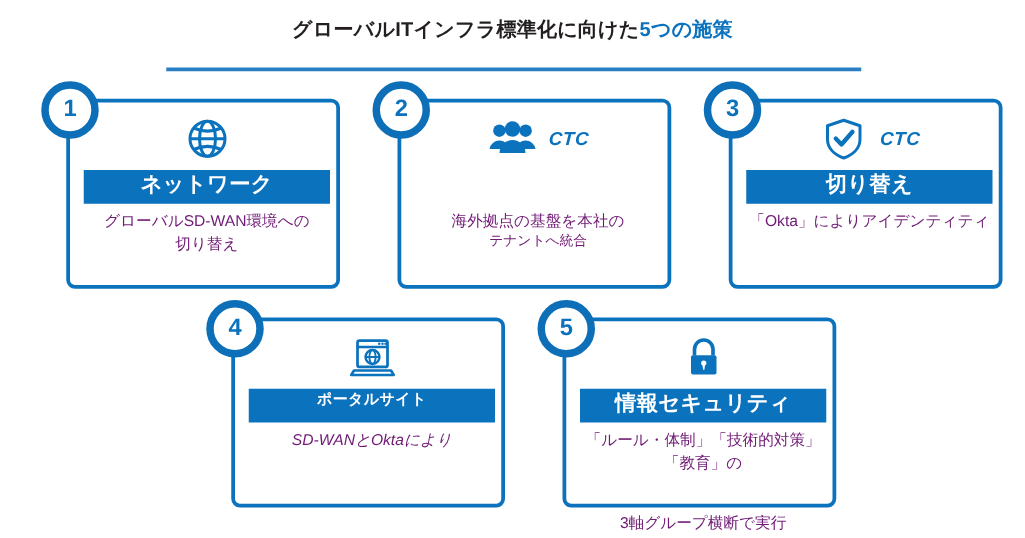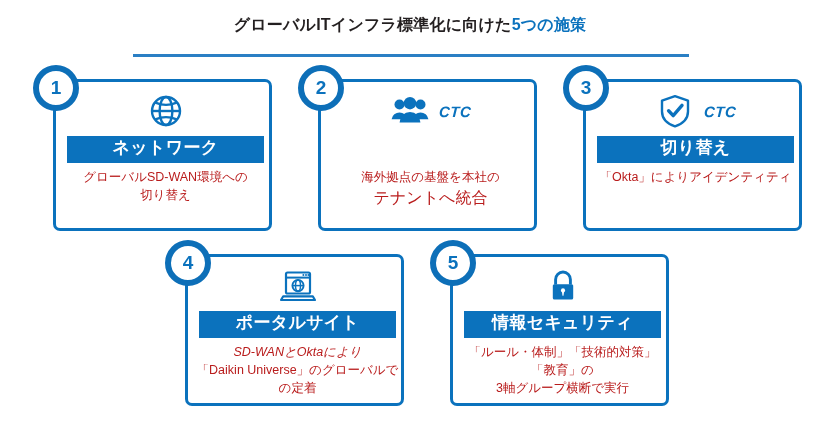--- a/index.html
+++ b/index.html
@@ -55,21 +55,21 @@
     position:absolute;left:11px;top:54px;width:197px;height:27px;
     background:#0b72bd;
     display:flex;justify-content:center;
   }
   .card-head span{
     color:#ffffff;font-size:17px;font-weight:bold;letter-spacing:0.3px;
     white-space:nowrap;
   }
   .card-desc{
     position:absolute;left:6px;top:86px;width:207px;
-    text-align:center;color:#b91c1c;
+    text-align:center;color:#701a75;
     font-size:12.5px;line-height:1.45;
   }
   .card-desc .l2{display:block;}
 
   
   .badge{
     position:absolute;left:-23px;top:-17px;
     width:46px;height:46px;border-radius:50%;
     background:#ffffff;
     border:6px solid #0d6fb8;
@@ -141,21 +141,21 @@
             <path d="M22.6 28.2a8 8 0 0 1 15.8 0z"></path>
             <circle cx="20" cy="12.2" r="6.2"></circle>
             <path d="M9.6 31.4a10.4 10.4 0 0 1 20.8 0z"></path>
           </g>
         </svg>
       </span>
       <span class="ctc-logo">CTC</span>
     </div>
     <div class="card-desc">
       <span class="l1" style="display: block; font-size: 12.5px;">海外拠点の基盤を本社の</span>
-      <span class="l2" style="display: block; font-size: 16px;">テナントへ統合</span>
+      <span class="l2" style="display: block; font-size: 11px;">テナントへ統合</span>
     </div>
   </div>
 
   <div class="card" id="card-3">
     <div class="badge">
       <span>3</span>
     </div>
     <div class="card-icon">
       <span class="icon-slot">
         <svg viewBox="0 0 40 40">
@@ -190,25 +190,24 @@
           </g>
           <g fill="#0b72bd">
             <circle cx="25.4" cy="9" r="1"></circle>
             <circle cx="28" cy="9" r="1"></circle>
             <circle cx="30.4" cy="9" r="1"></circle>
           </g>
         </svg>
       </span>
     </div>
     <div class="card-head">
-      <span style="font-size: 17px;">ポータルサイト</span>
+      <span style="font-size: 12px;">ポータルサイト</span>
     </div>
     <div class="card-desc">
       <span class="l1" style="display: block; font-size: 12.5px; font-style: italic;">SD-WANとOktaにより</span>
-      <span class="l2" style="display: block; font-size: 12.5px;">「Daikin Universe」のグローバルでの定着</span>
     </div>
   </div>
 
   <div class="card" id="card-5">
     <div class="badge">
       <span>5</span>
     </div>
     <div class="card-icon">
       <span class="icon-slot">
         <svg viewBox="0 0 40 40">
@@ -217,17 +216,17 @@
           <circle cx="20" cy="24.4" r="2.1" fill="#ffffff"></circle>
           <path d="M18.9 25.2 h2.2 l-0.6 4.6 h-1 z" fill="#ffffff"></path>
         </svg>
       </span>
     </div>
     <div class="card-head">
       <span style="font-size: 17px;">情報セキュリティ</span>
     </div>
     <div class="card-desc">
       <span class="l1" style="display: block; font-size: 12.5px;">「ルール・体制」「技術的対策」「教育」の</span>
-      <span class="l2" style="display: block; font-size: 12.5px;">3軸グループ横断で実行</span>
+      <span class="l2" style="display: block; font-size: 12.5px; margin-top: 30px;">3軸グループ横断で実行</span>
     </div>
   </div>
 
 </div>
 
 </body></html>

